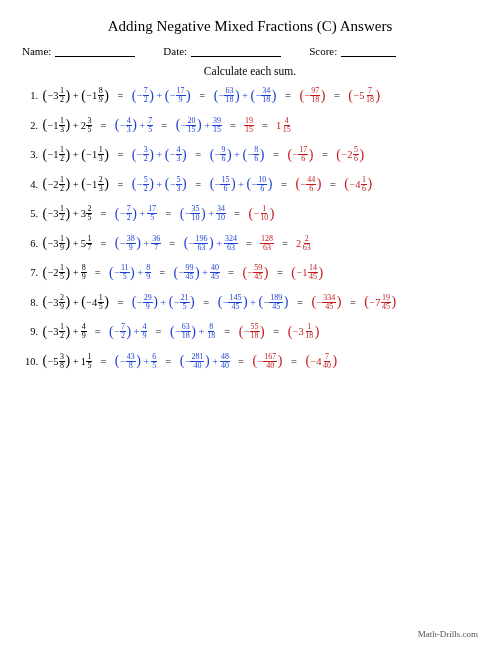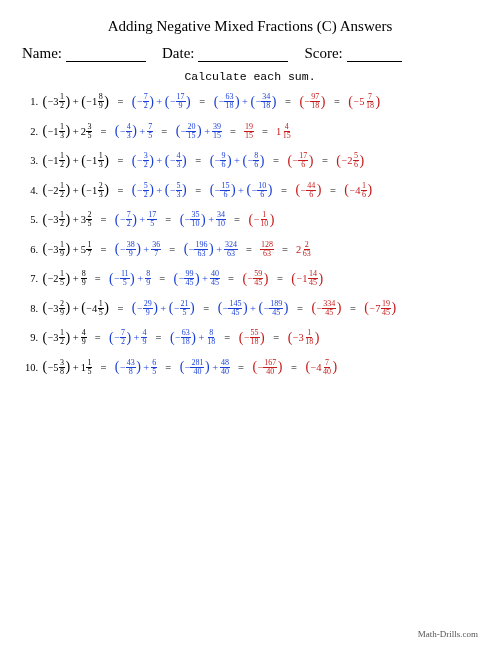--- a/index.html
+++ b/index.html
@@ -8,24 +8,24 @@
     background: #fff;
     font-family: "Times New Roman", Times, serif;
     color: #000;
     width: 500px;
     height: 647px;
     padding: 18px 22px 12px 22px;
     position: relative;
     font-size: 11px;
   }
   .title { text-align: center; font-size: 15px; margin-bottom: 10px; }
-  .meta-row { display: flex; gap: 16px; font-size: 15px; margin-bottom: 8px; }
+  .meta-row { display: flex; gap: 28px; font-size: 11px; margin-bottom: 8px; }
   .meta-item { display: flex; align-items: flex-end; gap: 4px; }
   .meta-line { border-bottom: 1px solid #000; height: 11px; display: inline-block; }
-  .instr { text-align: center; font-size: 11.5px; margin-bottom: 10px; font-family: Liberation Mono, monospace; }
+  .instr { text-align: center; font-size: 11.5px; margin-bottom: 10px; }
   .problems { display: flex; flex-direction: column; gap: 12.5px; }
   .row { display: flex; align-items: center; gap: 4px; font-size: 10.5px; white-space: nowrap; }
   .num { width: 16px; text-align: right; flex-shrink: 0; }
   .step { display: inline-flex; align-items: center; }
   .eq { margin: 0 4px; }
   .blue { color: #1a3fd6; }
   .red  { color: #c61a1a; }
   .frac { display: inline-flex; flex-direction: column; align-items: center; vertical-align: middle; font-size: 8px; line-height: 8px; }
   .frac .n { border-bottom: 0.8px solid currentColor; padding: 0 1px; }
   .frac .d { padding: 0 1px; }

